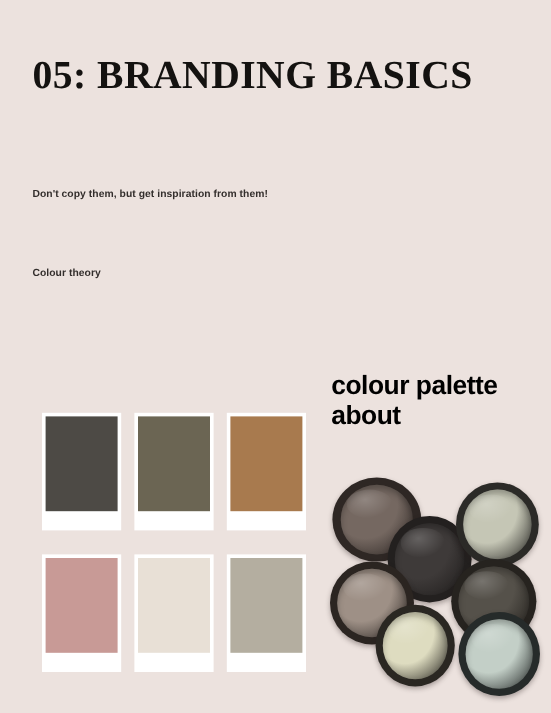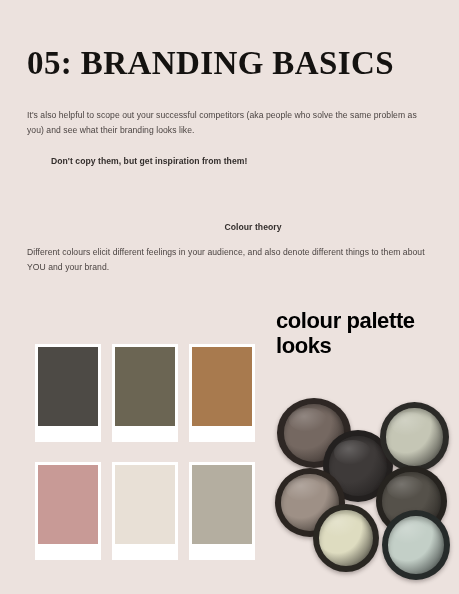--- a/index.html
+++ b/index.html
@@ -43,27 +43,26 @@
     left: 27px;
     width: 404px;
     color: #4b4442;
     font-size: 8.6px;
     line-height: 15.5px;
     letter-spacing: 0.05px;
   }
   .body-block.p1 { top: 99px; }
   .body-block.p2 { top: 145px; }
   .body-block.p3 { top: 168px; }
-  .body-block.p4 { top: 211px; text-align: center; }
+  .body-block.p4 { top: 211px; }
   .body-block.p5 { top: 236px; }
 
   .body-block.bold {
     font-weight: bold;
     color: #332e2c;
-    margin-left: 24px;
   }
 
   
   .palette-heading {
     position: absolute;
     left: 276px;
     top: 308px;
     width: 180px;
     font-family: "Liberation Sans Narrow", "Liberation Sans", sans-serif;
     font-weight: bold;
@@ -130,32 +129,30 @@
     pointer-events: none;
   }
 </style>
 </head>
 <body style="background: rgb(236, 226, 222);">
 
 <div class="page" style="background: rgb(236, 226, 222);">
 
   <h1 class="title">05: BRANDING BASICS</h1>
 
-  <p class="body-block p1">It's also helpful to scope out your successful competitors (aka people who solve the same problem as you) and see what their branding looks like.</p>
 
   <p class="body-block p2 bold">Don't copy them, but get inspiration from them!</p>
 
 
   <p class="body-block p4 bold">Colour theory</p>
 
-  <p class="body-block p5">Different colours elicit different feelings in your audience, and also denote different things to them about YOU and your brand.</p>
 
   <div class="palette-heading">
     <div>colour palette</div>
-    <div>looks</div>
+    <div>about</div>
   </div>
 
   <div class="swatch-grid">
     <div class="swatch-card r0 c0">
       <span class="fill" style="background: rgb(77, 74, 69);"></span>
     </div>
     <div class="swatch-card r0 c1">
       <span class="fill" style="background: rgb(107, 101, 83);"></span>
     </div>
     <div class="swatch-card r0 c2">

